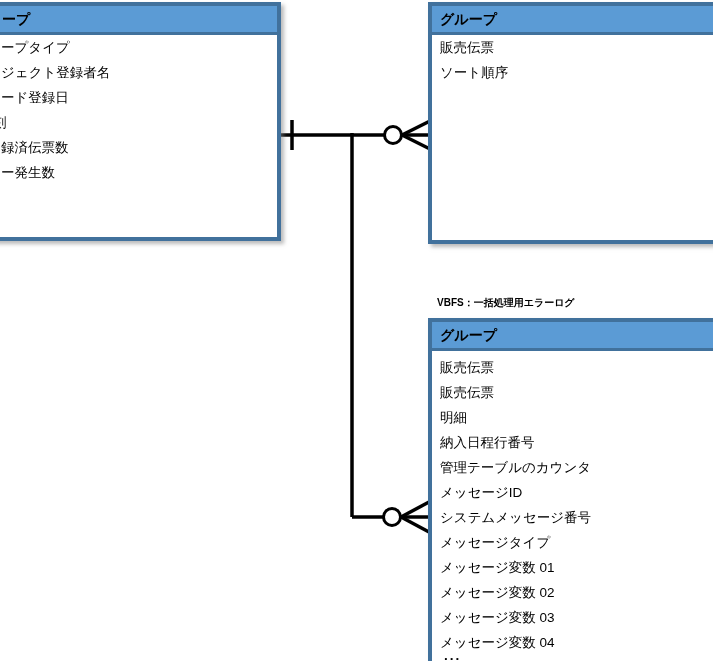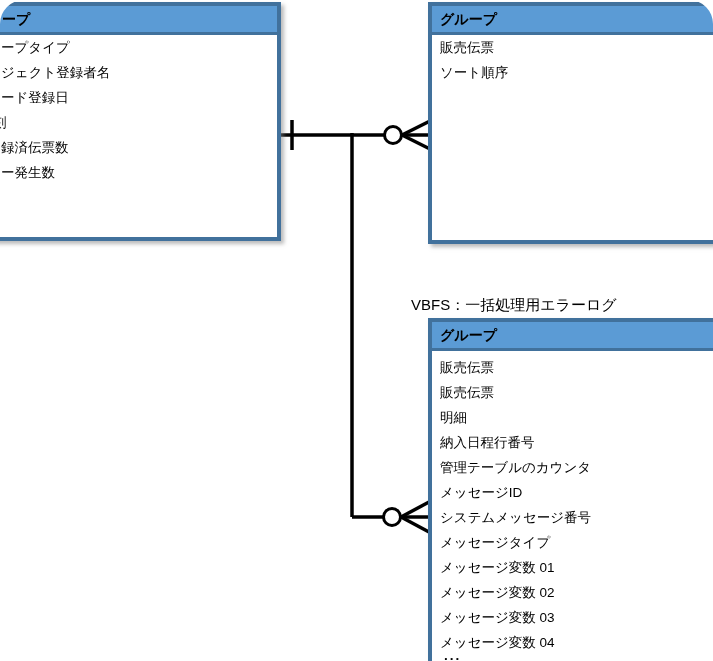--- a/index.html
+++ b/index.html
@@ -4,21 +4,20 @@
 <style>
   * { margin:0; padding:0; box-sizing:border-box; }
   html,body { background:#ffffff; }
   .canvas {
     position:relative;
     width:713px; height:661px;
     overflow:hidden;
     background:#ffffff;
     font-family:"Liberation Sans","DejaVu Sans",sans-serif;
     color:#000000;
-    border-radius:24px;
   }
   .connectors {
     position:absolute; left:0; top:0; width:713px; height:661px;
     z-index:1;
   }
   .entity {
     position:absolute;
     background:#ffffff;
     border:4px solid #41719C;
     box-shadow:3px 3px 4px rgba(130,130,130,0.55);
@@ -44,23 +43,23 @@
   
   .entity-left { left:-40px; top:2px; width:321px; height:239px; }
   .entity-left .entity-header { padding-left:38px; }
   .entity-left .entity-body .item { padding-left:37px; }
   .entity-left .entity-body .item:nth-child(4) { padding-left:29px; } 
   .entity-topright { left:428px; top:2px; width:292px; height:242px; }
   .entity-bottom { left:428px; top:318px; width:292px; height:350px; }
   .entity-bottom .entity-body { padding-top:4px; }
   .entity-title {
     position:absolute;
-    left:411px; top:296px;
-    font-size:15px;
-    font-weight:normal;
+    left:437px; top:296px;
+    font-size:10px;
+    font-weight:bold;
     white-space:nowrap;
     z-index:2;
   }
   .ellipsis-row {
     position:absolute;
     left:12px; top:328px;  
     font-size:13.5px;
     font-weight:bold;
     letter-spacing:2px;
     line-height:12px;

